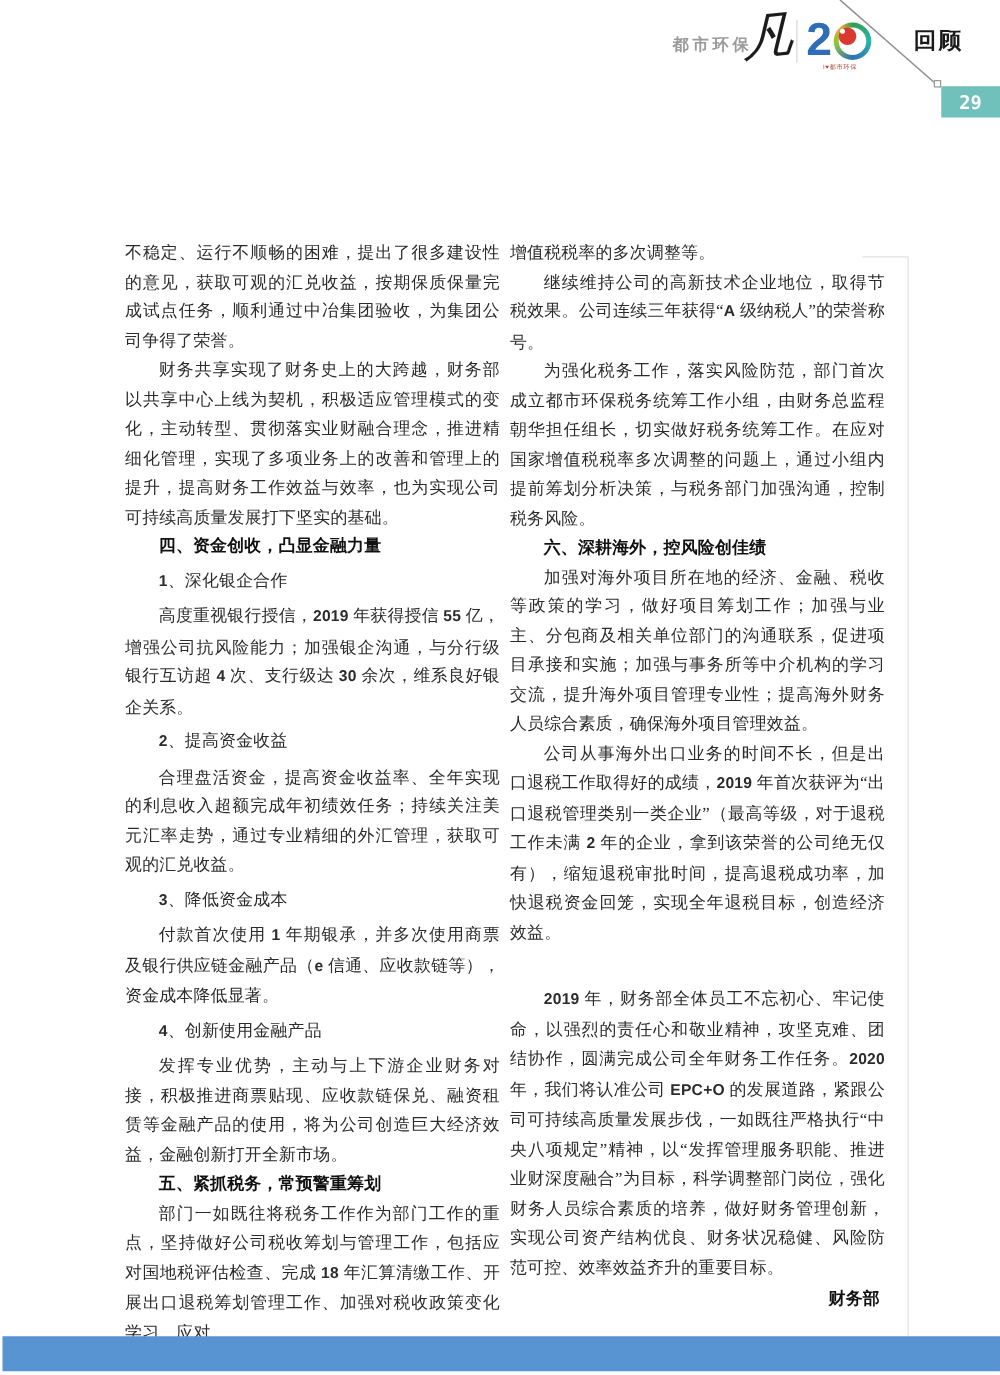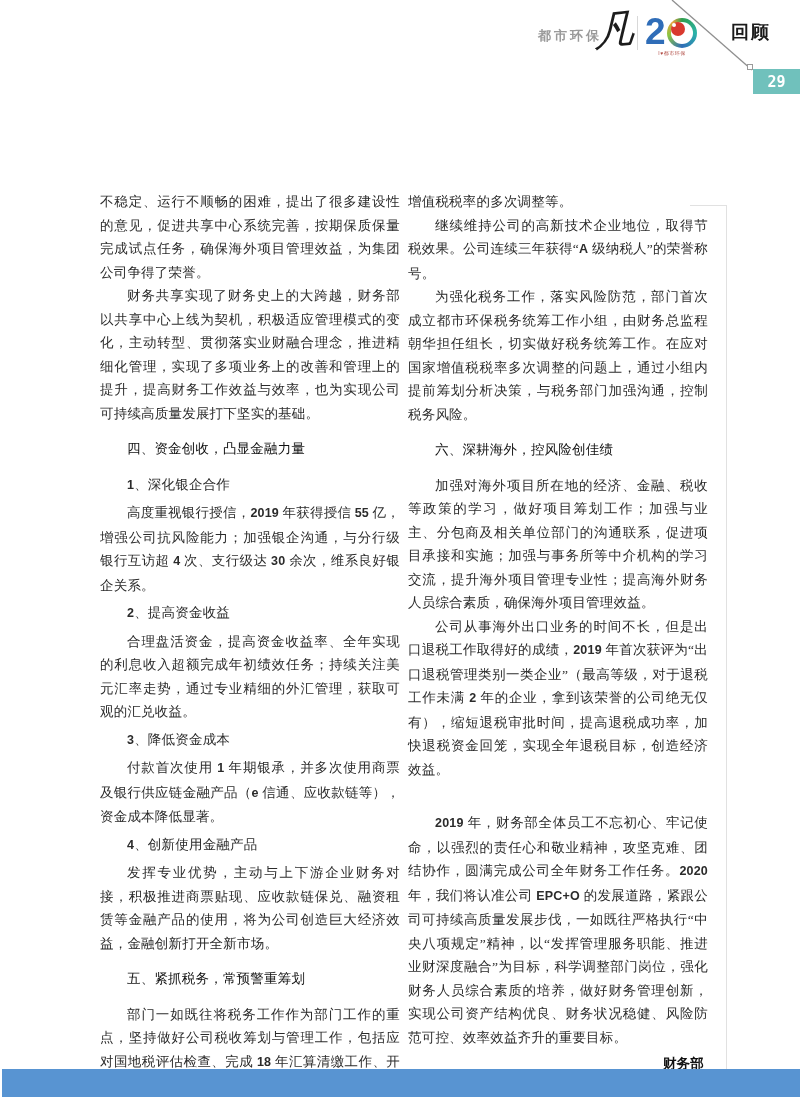--- a/index.html
+++ b/index.html
@@ -77,21 +77,21 @@
   .column{
     position:absolute;top:190px;width:300px;
     font-size:13.5px;line-height:23.5px;color:#2b2b2b;letter-spacing:.2px;
   }
   .column.left{left:100px;}
   .column.right{left:408px;}
   .para{margin:0;text-align:justify;}
   .para.indent{text-indent:2em;}
   .para.heading{
     font-family:"Liberation Sans","DejaVu Sans",sans-serif;
-    font-weight:normal;color:#111111;text-indent:2em;margin:12px 0;
+    font-weight:bold;color:#111111;text-indent:2em;margin:0 0;
   }
   .para.subhead{text-indent:2em;margin:4px 0;}
   .para.signature{
     font-family:Liberation Mono, monospace;
     font-weight:bold;color:#111111;text-align:right;margin-top:4px;padding-right:4px;
   }
   .para.gap{margin-top:30px;}
   .lat{
     font-family:"Liberation Sans","DejaVu Sans",sans-serif;
     font-weight:bold;font-size:12.5px;
@@ -124,21 +124,21 @@
   <div class="line-endpoint"></div>
 
   <div class="page-number-badge">
     <span>29</span>
   </div>
 
   <div class="bracket-h"></div>
   <div class="bracket-v"></div>
 
   <div class="column left">
-      <p class="para body">不稳定、运行不顺畅的困难，提出了很多建设性的意见，促进共享中心系统完善，按期保质保量完成试点任务，确保海外项目管理效益，为集团公司争得了荣誉。</p>
+      <p class="para body">不稳定、运行不顺畅的困难，提出了很多建设性的意见，获取可观的汇兑收益，按期保质保量完成试点任务，顺利通过中冶集团验收，为集团公司争得了荣誉。</p>
       <p class="para body indent">财务共享实现了财务史上的大跨越，财务部以共享中心上线为契机，积极适应管理模式的变化，主动转型、贯彻落实业财融合理念，推进精细化管理，实现了多项业务上的改善和管理上的提升，提高财务工作效益与效率，也为实现公司可持续高质量发展打下坚实的基础。</p>
       <p class="para heading">四、资金创收，凸显金融力量</p>
       <p class="para subhead"><span class="lat">1</span>、深化银企合作</p>
       <p class="para body indent">高度重视银行授信，<span class="lat">2019</span> 年获得授信 <span class="lat">55</span> 亿，增强公司抗风险能力；加强银企沟通，与分行级银行互访超 <span class="lat">4</span> 次、支行级达 <span class="lat">30</span> 余次，维系良好银企关系。</p>
       <p class="para subhead"><span class="lat">2</span>、提高资金收益</p>
       <p class="para body indent">合理盘活资金，提高资金收益率、全年实现的利息收入超额完成年初绩效任务；持续关注美元汇率走势，通过专业精细的外汇管理，获取可观的汇兑收益。</p>
       <p class="para subhead"><span class="lat">3</span>、降低资金成本</p>
       <p class="para body indent">付款首次使用 <span class="lat">1</span> 年期银承，并多次使用商票及银行供应链金融产品（<span class="lat">e</span> 信通、应收款链等），资金成本降低显著。</p>
       <p class="para subhead"><span class="lat">4</span>、创新使用金融产品</p>
       <p class="para body indent">发挥专业优势，主动与上下游企业财务对接，积极推进商票贴现、应收款链保兑、融资租赁等金融产品的使用，将为公司创造巨大经济效益，金融创新打开全新市场。</p>

